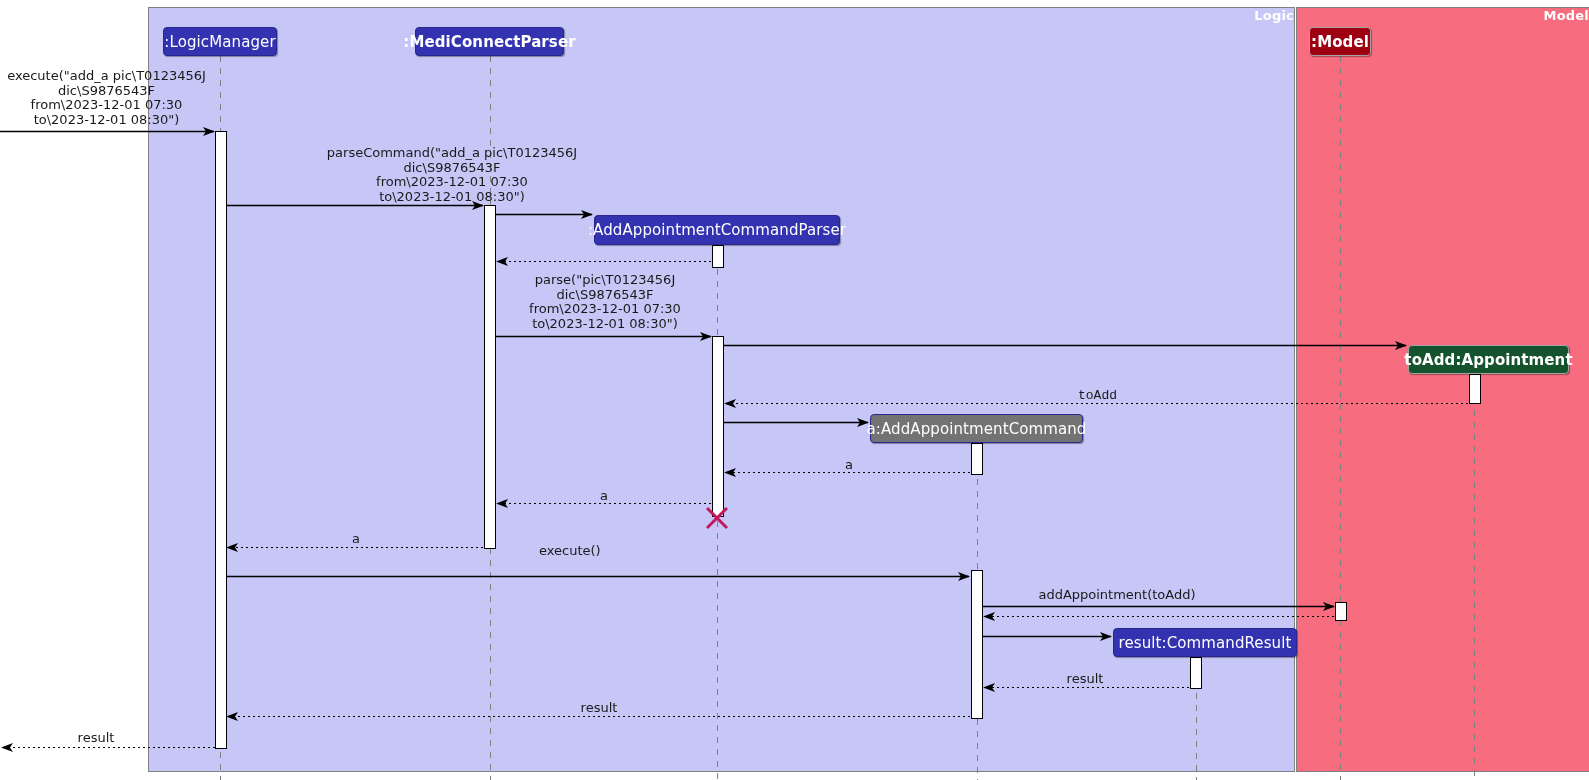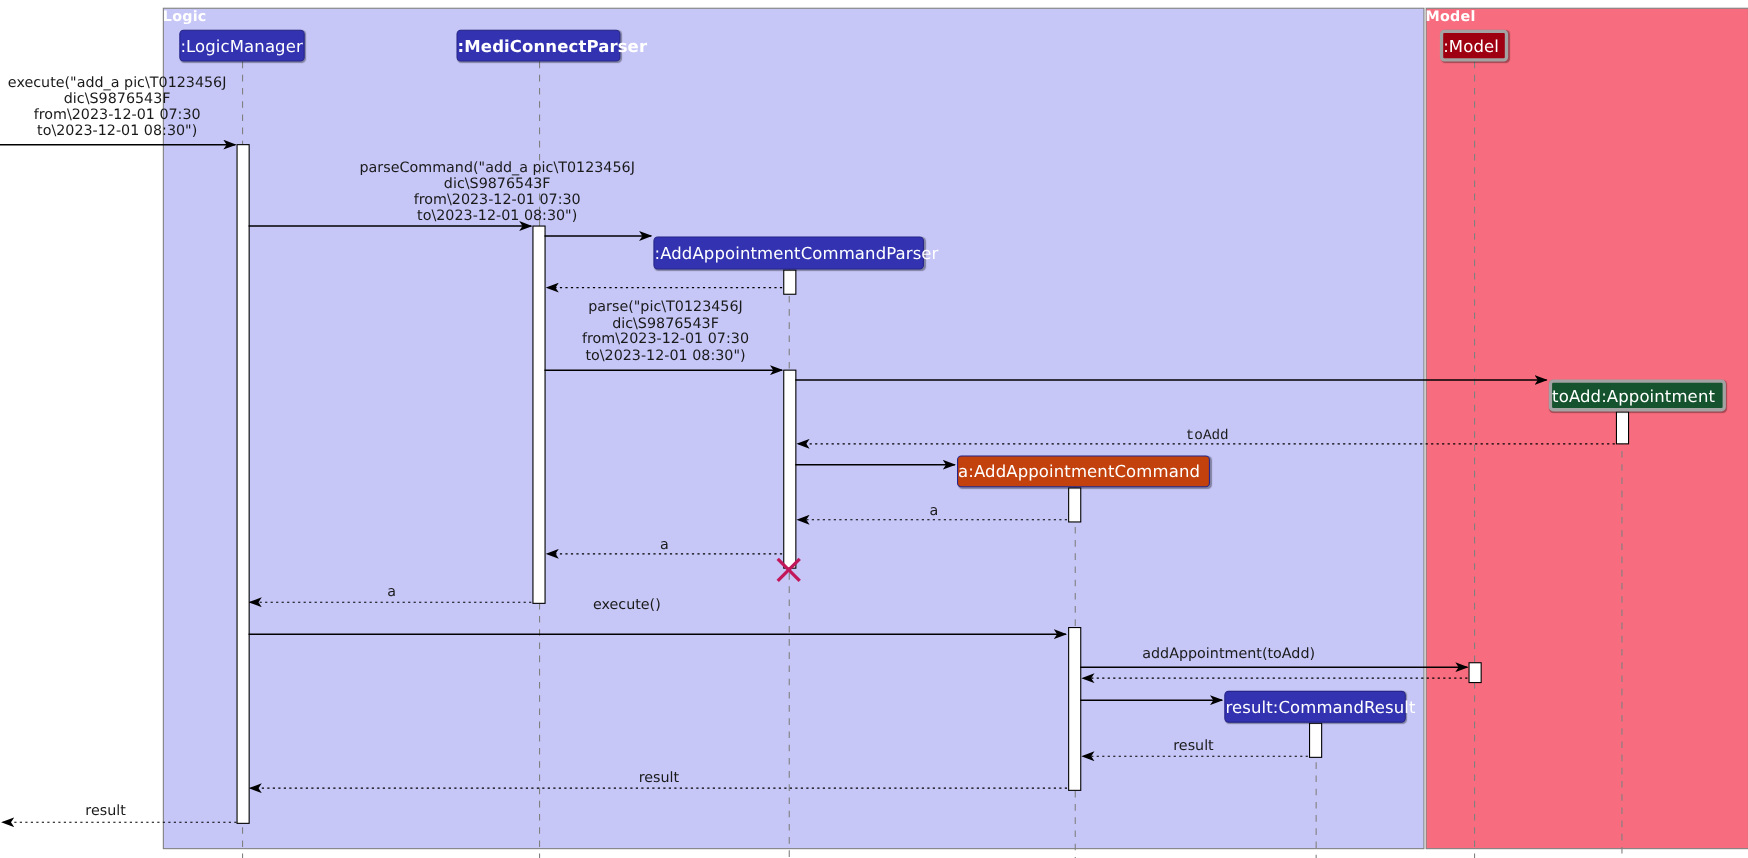--- a/index.html
+++ b/index.html
@@ -17,40 +17,42 @@
   }
   #svg-layer {
     position: absolute;
     left: 0; top: 0;
     width: 1589px; height: 780px;
   }
   .participant-box {
     position: absolute;
     display: flex;
     align-items: center;
+    justify-content: center;
     border-radius: 4px;
     color: #ffffff;
     font-size: 15px;
     font-weight: 400;
     white-space: nowrap;
     letter-spacing: 0.1px;
     z-index: 6;
     box-shadow: 1px 1px 1px rgba(0,0,0,0.35);
   }
   .participant-box.logic {
     background: #3333b2;
     border: 1px solid #26268c;
   }
   .participant-box.model {
     background: #9e0012;
-    border: 3px solid #a3a3a3;
+    border: 1px solid #a3a3a3;
+    font-weight: bold;
   }
   .group-title {
     position: absolute;
-    text-align: left;
+    text-align: right;
     color: #ffffff;
     font-size: 13px;
     font-weight: bold;
     z-index: 5;
     letter-spacing: 0.2px;
   }
   .msg-label {
     position: absolute;
     font-size: 13px;
     color: #1a1a1a;
@@ -134,24 +136,24 @@
   <div id="participants">
       <div class="participant-box logic" style="left: 163px; top: 27px; width: 114px; height: 29px; background: rgb(51, 51, 178);">
         <span>:LogicManager</span>
       </div>
       <div class="participant-box logic" style="left: 415px; top: 27px; width: 149px; height: 29px; background: rgb(51, 51, 178); font-weight: bold;">
         <span>:MediConnectParser</span>
       </div>
       <div class="participant-box logic" style="left: 594px; top: 215px; width: 246px; height: 30px; background: rgb(51, 51, 178);">
         <span>:AddAppointmentCommandParser</span>
       </div>
-      <div class="participant-box logic" style="left: 870px; top: 414px; width: 230px; height: 29px; background: #c2410c;">
+      <div class="participant-box logic" style="left: 870px; top: 414px; width: 213px; height: 29px; background: #737373;">
         <span>a:AddAppointmentCommand</span>
       </div>
-      <div class="participant-box logic" style="left: 1113px; top: 628px; width: 165px; height: 29px; background: rgb(51, 51, 178);">
+      <div class="participant-box logic" style="left: 1113px; top: 628px; width: 184px; height: 29px; background: rgb(51, 51, 178);">
         <span>result:CommandResult</span>
       </div>
       <div class="participant-box model" style="left: 1309px; top: 27px; width: 62px; height: 29px; background: rgb(158, 0, 18);">
         <span>:Model</span>
       </div>
       <div class="participant-box model" style="left: 1408px; top: 345px; width: 161px; height: 29px; background: #14532d;">
         <span>toAdd:Appointment</span>
       </div>
     </div>
   <div id="labels">

